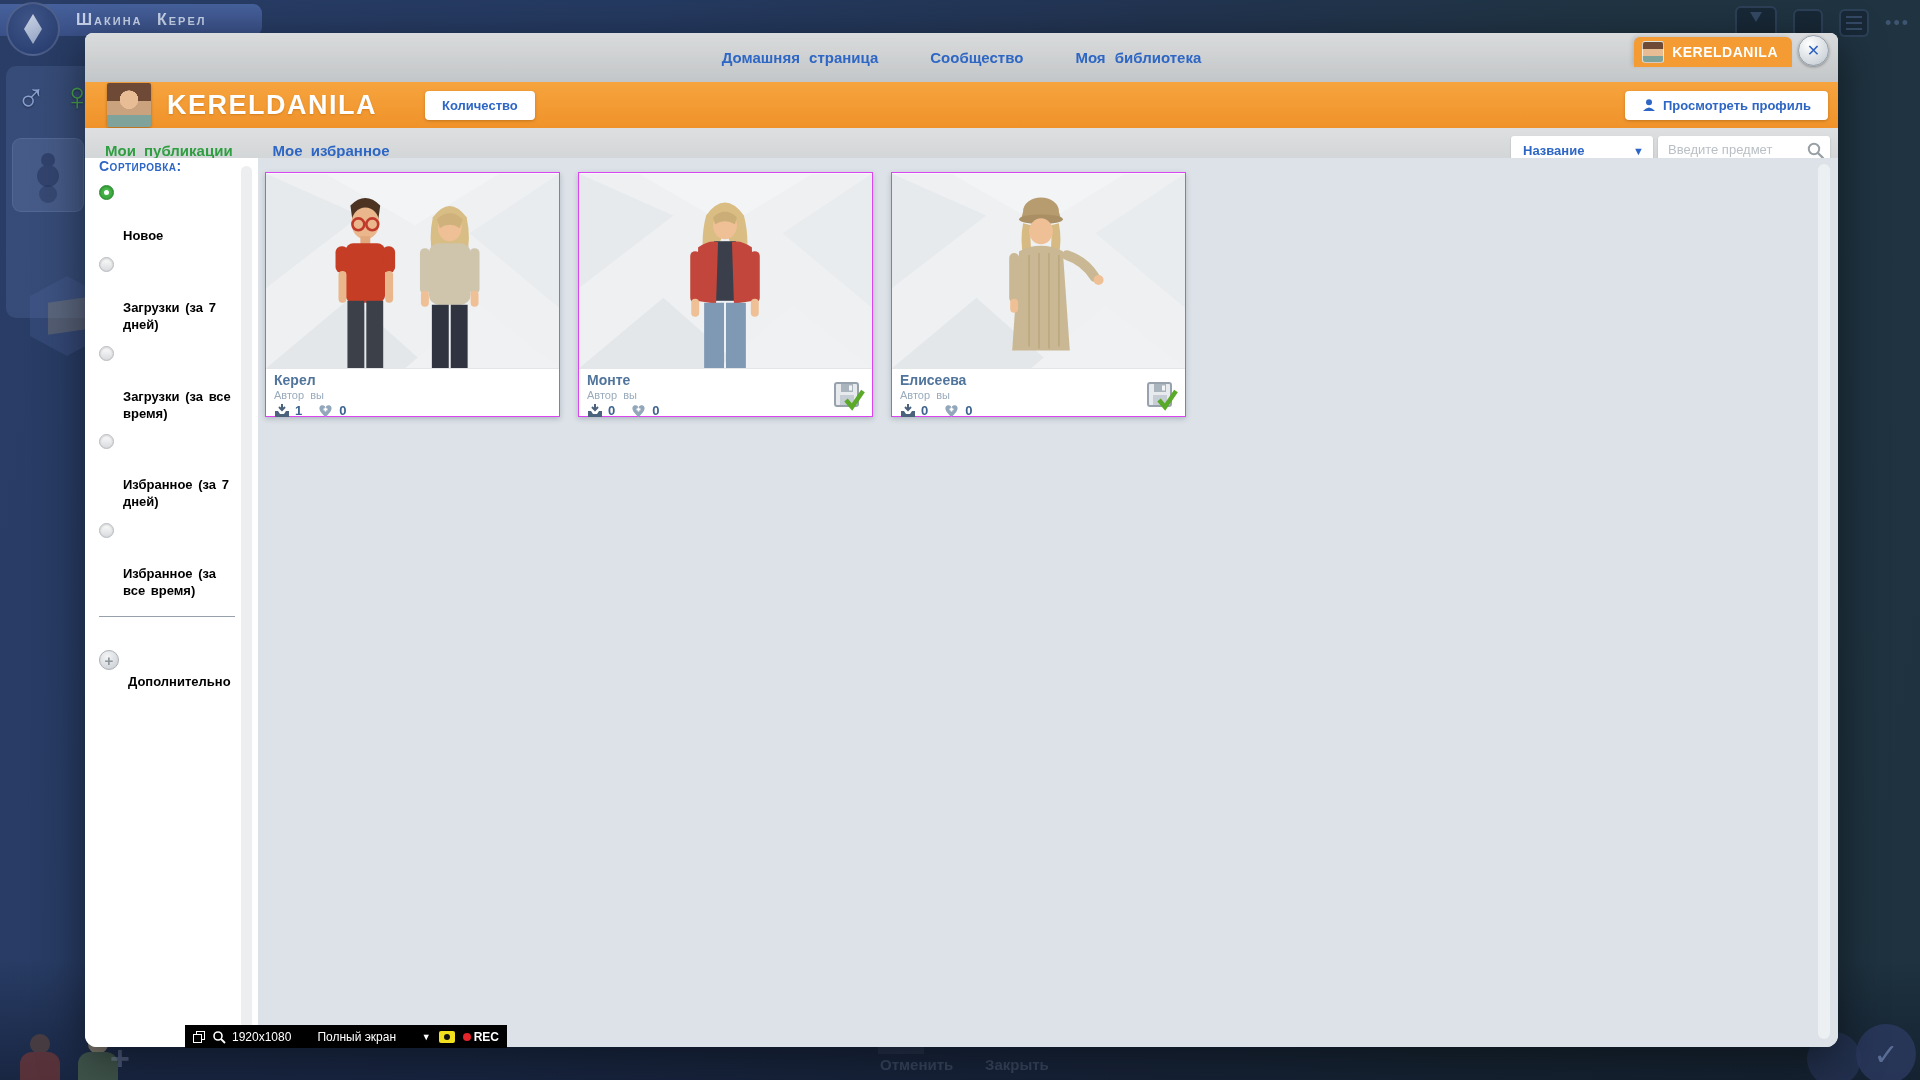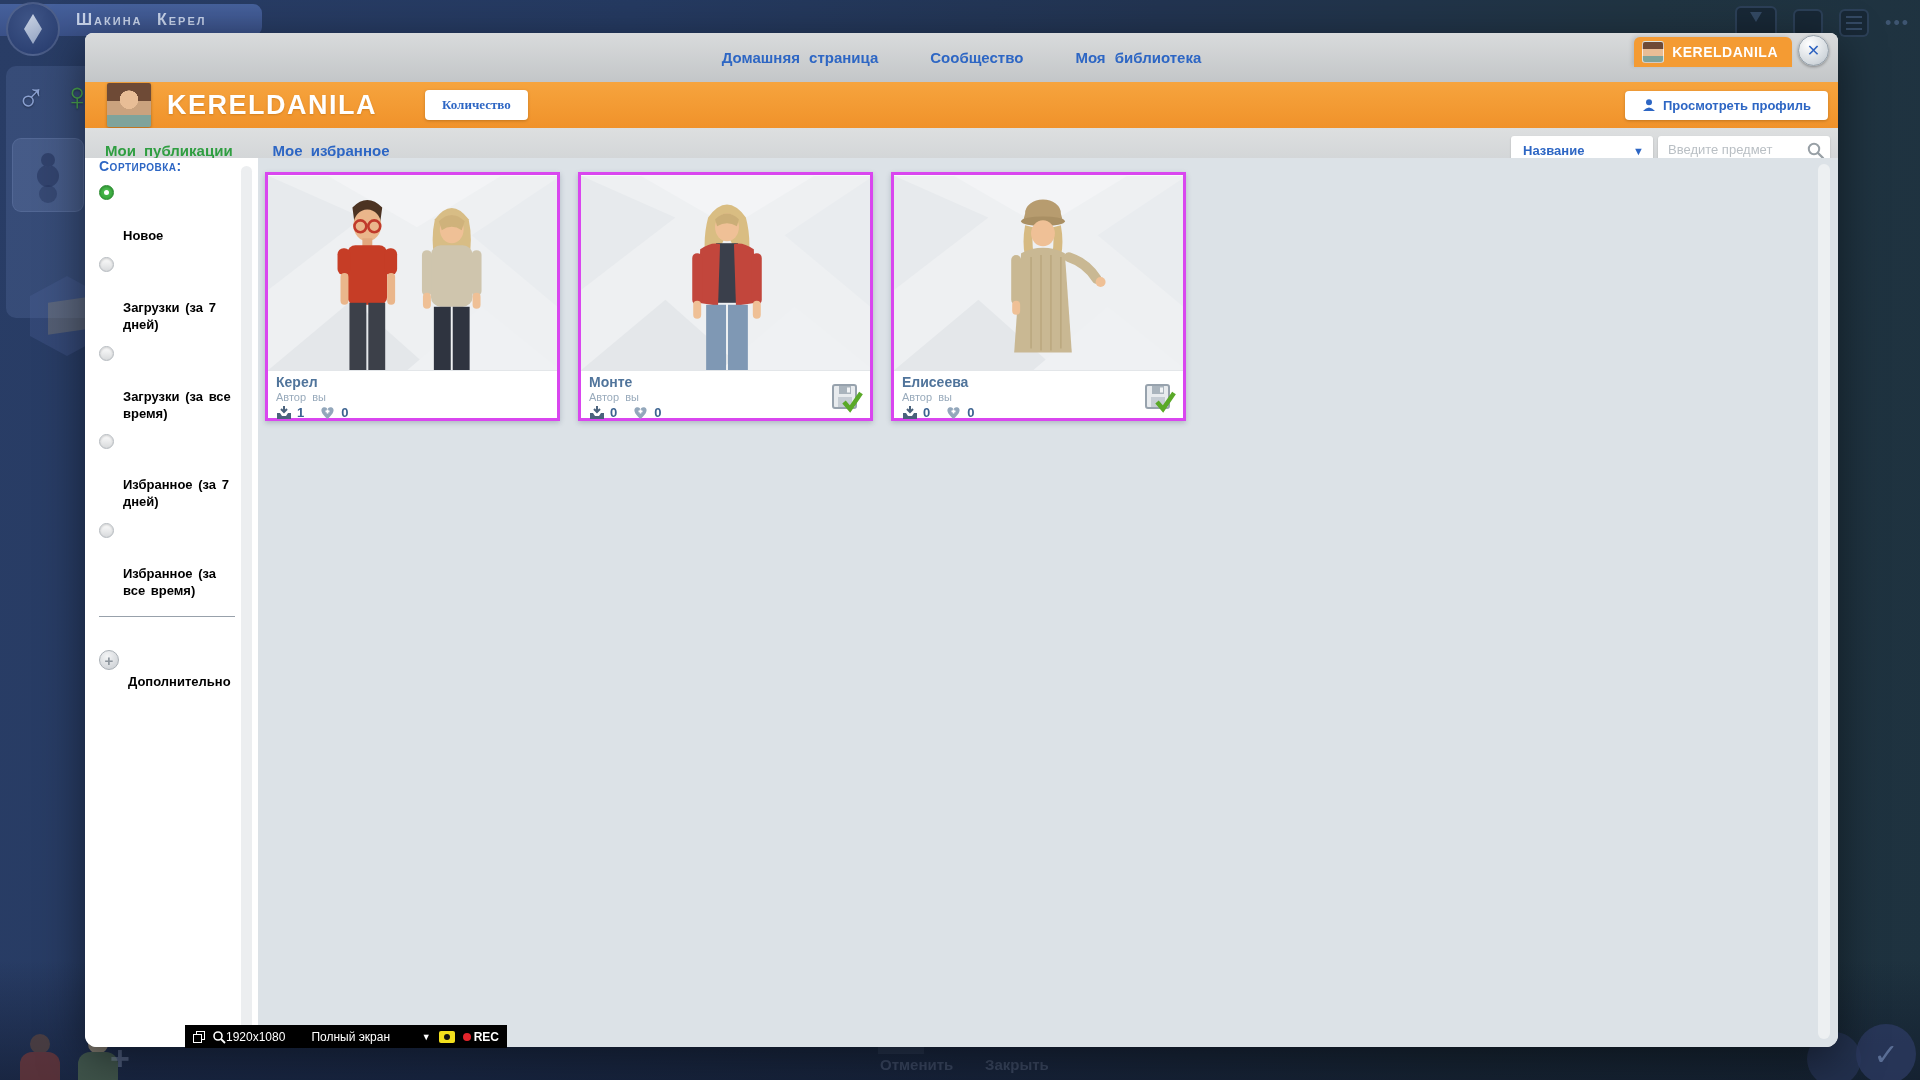--- a/index.html
+++ b/index.html
@@ -87,21 +87,21 @@
            display:flex; align-items:center; }
   .g-avatar { width:44px; height:44px; margin-left:22px; border-radius:2px;
            background:radial-gradient(circle at 50% 38%, #e8bd96 0 26%, transparent 27%),
                       linear-gradient(#6e4a36 0 40%, #caa27e 40% 72%, #7fa39b 72%);
            box-shadow:0 1px 3px rgba(0,0,0,.3); }
   .g-username { margin-left:16px; color:#fff; font-size:27px; font-weight:bold; letter-spacing:1.5px;
            text-shadow:0 1px 2px rgba(150,80,0,.35); }
   .btn-white { background:#fff; border:none; border-radius:4px; padding:7px 17px; color:#2d66c4;
            font-size:13px; font-weight:bold; font-family:inherit; cursor:pointer;
            box-shadow:0 1px 3px rgba(110,60,0,.35); display:flex; align-items:center; gap:7px; }
-  .count-btn { margin-left:48px;font-family:Liberation Serif, serif; }
+  .count-btn { margin-left:48px; }
   .profile-btn { position:absolute; right:10px;justify-content:center; }
   .g-toolbar { position:relative; height:45px; background:linear-gradient(#dddfe0,#cfd2d4);
            border-bottom:1px solid #b9bfc3; display:flex; align-items:center; padding-left:20px; gap:40px; }
   .g-tab { font-size:15px; font-weight:bold; word-spacing:4px; cursor:pointer; }
   .g-tab.active { color:#2f9e41; }
   .g-tab.inactive { color:#2d66c4; }
   .toolbar-right { position:absolute; right:8px; top:8px; display:flex; gap:5px; }
   .sort-dd { width:142px; height:29px; background:#fff; border-radius:3px; display:flex; align-items:center;
            justify-content:space-between; padding:0 9px 0 12px; cursor:pointer; box-shadow:0 1px 2px rgba(0,0,0,.2); }
   .sort-dd-label { color:#2d66c4; font-size:13px; font-weight:bold; }
@@ -131,37 +131,37 @@
   .more-ic { width:20px; height:20px; border-radius:50%;
            background:radial-gradient(circle at 40% 30%, #f4f5f6, #c7cbd0); border:1px solid #aab0b6;
            color:#8d959d; font-size:15px; font-weight:bold; display:grid; place-items:center; line-height:1; }
   .sb-scroll { position:absolute; right:6px; top:8px; bottom:10px; width:11px; border-radius:6px;
            background:#eceef0; }
   .content { flex:1; background:#dce2e7; border-radius:0 0 12px 0; position:relative;
            padding:14px 0 0 7px; display:flex; gap:18px; align-items:flex-start; }
   .content-scroll { position:absolute; right:8px; top:6px; bottom:8px; width:12px; border-radius:6px;
            background:#edf0f2; }
 
-  .card { width:295px; background:#fff; border:3px solid #d946ef; box-shadow:0 2px 5px rgba(60,80,100,.28);
+  .card { width:295px; background:#fff; border:1px solid #d946ef; box-shadow:0 2px 5px rgba(60,80,100,.28);
            cursor:pointer; }
   .card-img { height:196px; border-bottom:1px solid #e3e6e9; overflow:hidden; position:relative; }
   .card-footer { height:47px; position:relative; padding:3px 8px 0 8px; }
   .card-title { color:#50749b; font-size:14px; font-weight:bold; line-height:1.15; }
   .card-author { color:#99abbc; font-size:11px; margin-top:1px; word-spacing:3px; }
   .card-stats { display:flex; align-items:center; gap:5px; margin-top:2px; }
   .stat-num { color:#3c6390; font-size:13px; font-weight:bold; margin-right:10px; }
   .save-badge { position:absolute; right:7px; bottom:5px; }
 
   
   .rec-bar { position:absolute; left:185px; top:1025px; width:322px; height:23px; background:#000;
            z-index:40; display:flex; align-items:center; padding:0 8px; color:#fff; font-size:12px; }
   .rb-restore { width:11px; height:11px; position:relative; margin-right:8px; cursor:pointer; }
   .rb-restore::before { content:""; position:absolute; left:3px; top:0; width:7px; height:7px; border:1px solid #fff; }
   .rb-restore::after { content:""; position:absolute; left:0; top:3px; width:7px; height:7px; border:1px solid #fff; background:#000; }
-  .rb-res { }
+  .rb-res { margin-left:6px; }
   .rb-mode { margin-left:26px; }
   .rb-arrow { margin-left:auto; font-size:9px; cursor:pointer; }
   .rb-cam { width:16px; height:12px; background:#f2df1d; border-radius:2px; margin-left:8px; position:relative; cursor:pointer; }
   .rb-cam::after { content:""; position:absolute; left:5px; top:3px; width:6px; height:6px; border-radius:50%; background:#111; }
   .rb-dot { width:8px; height:8px; border-radius:50%; background:#e3242b; margin-left:8px; }
   .rb-rec { margin-left:3px; font-weight:bold; }
 </style>
 </head>
 <body>
 

